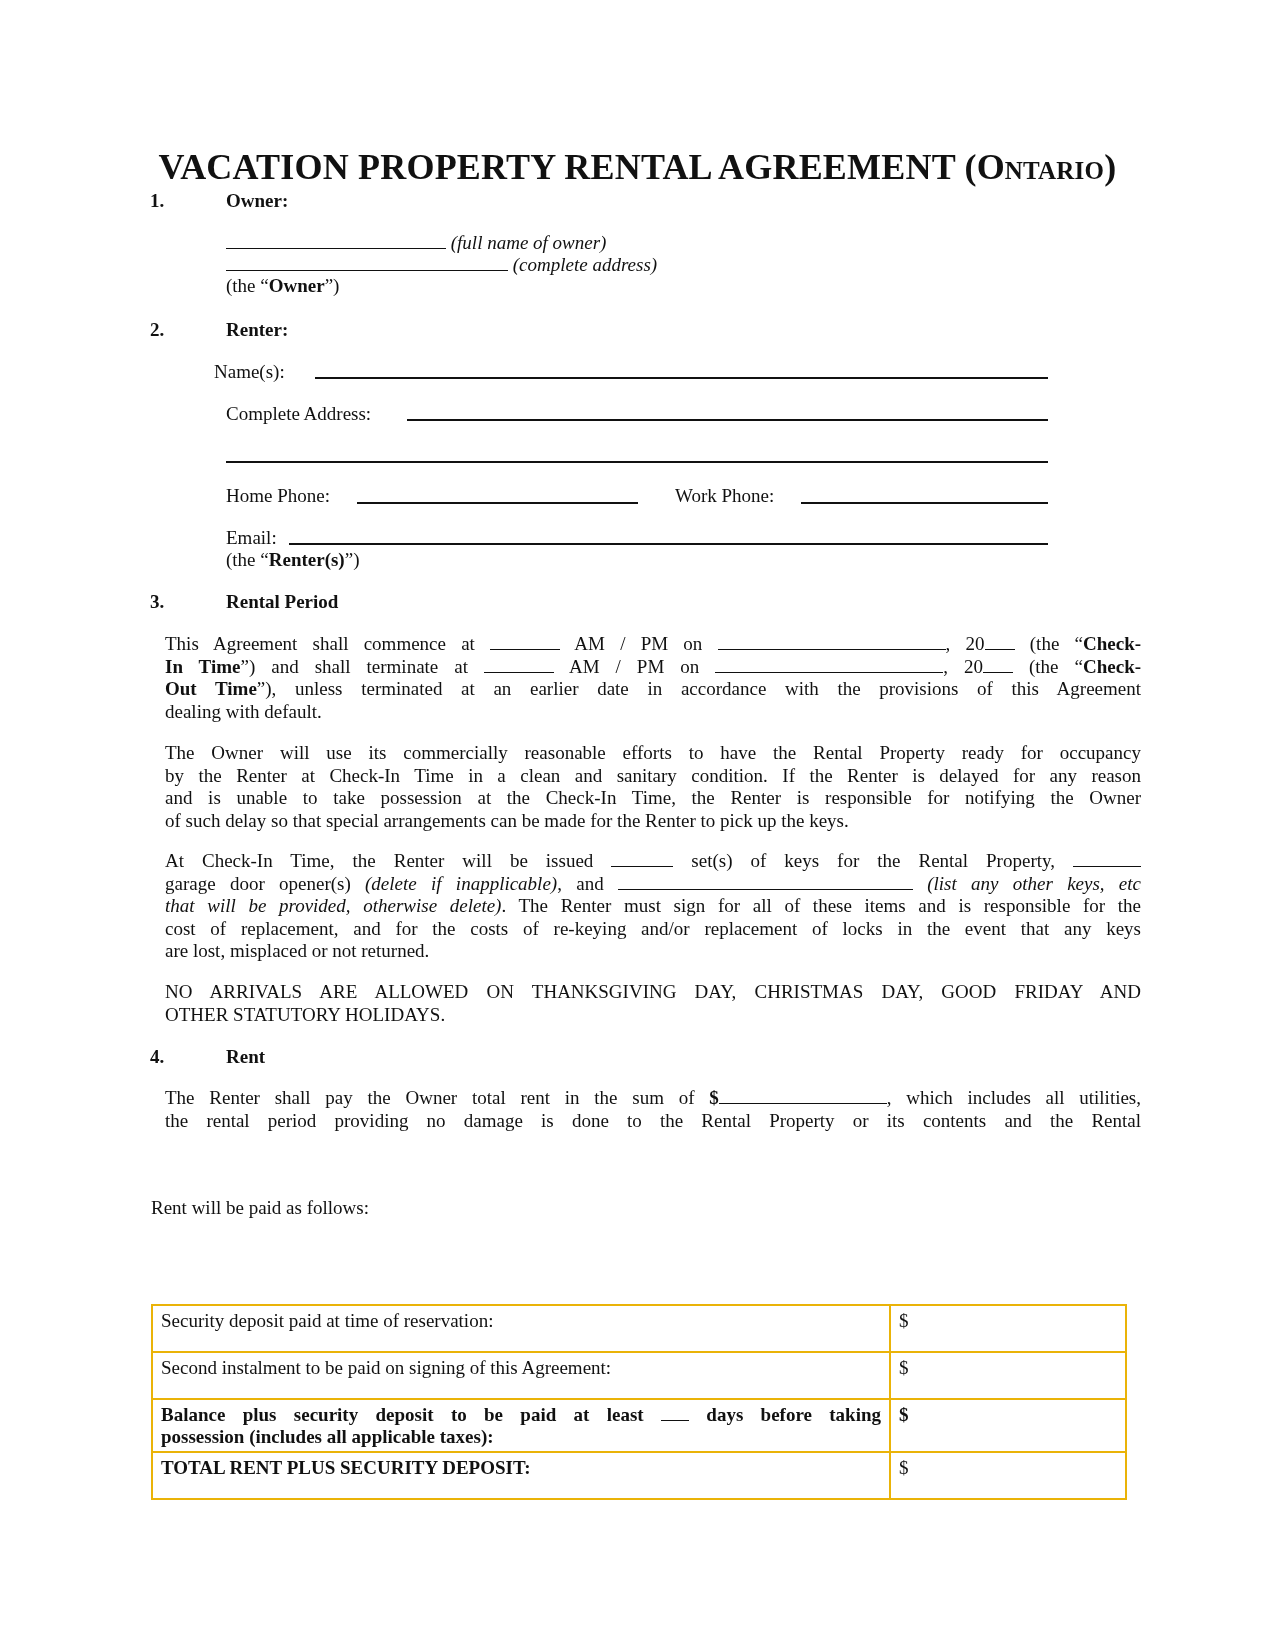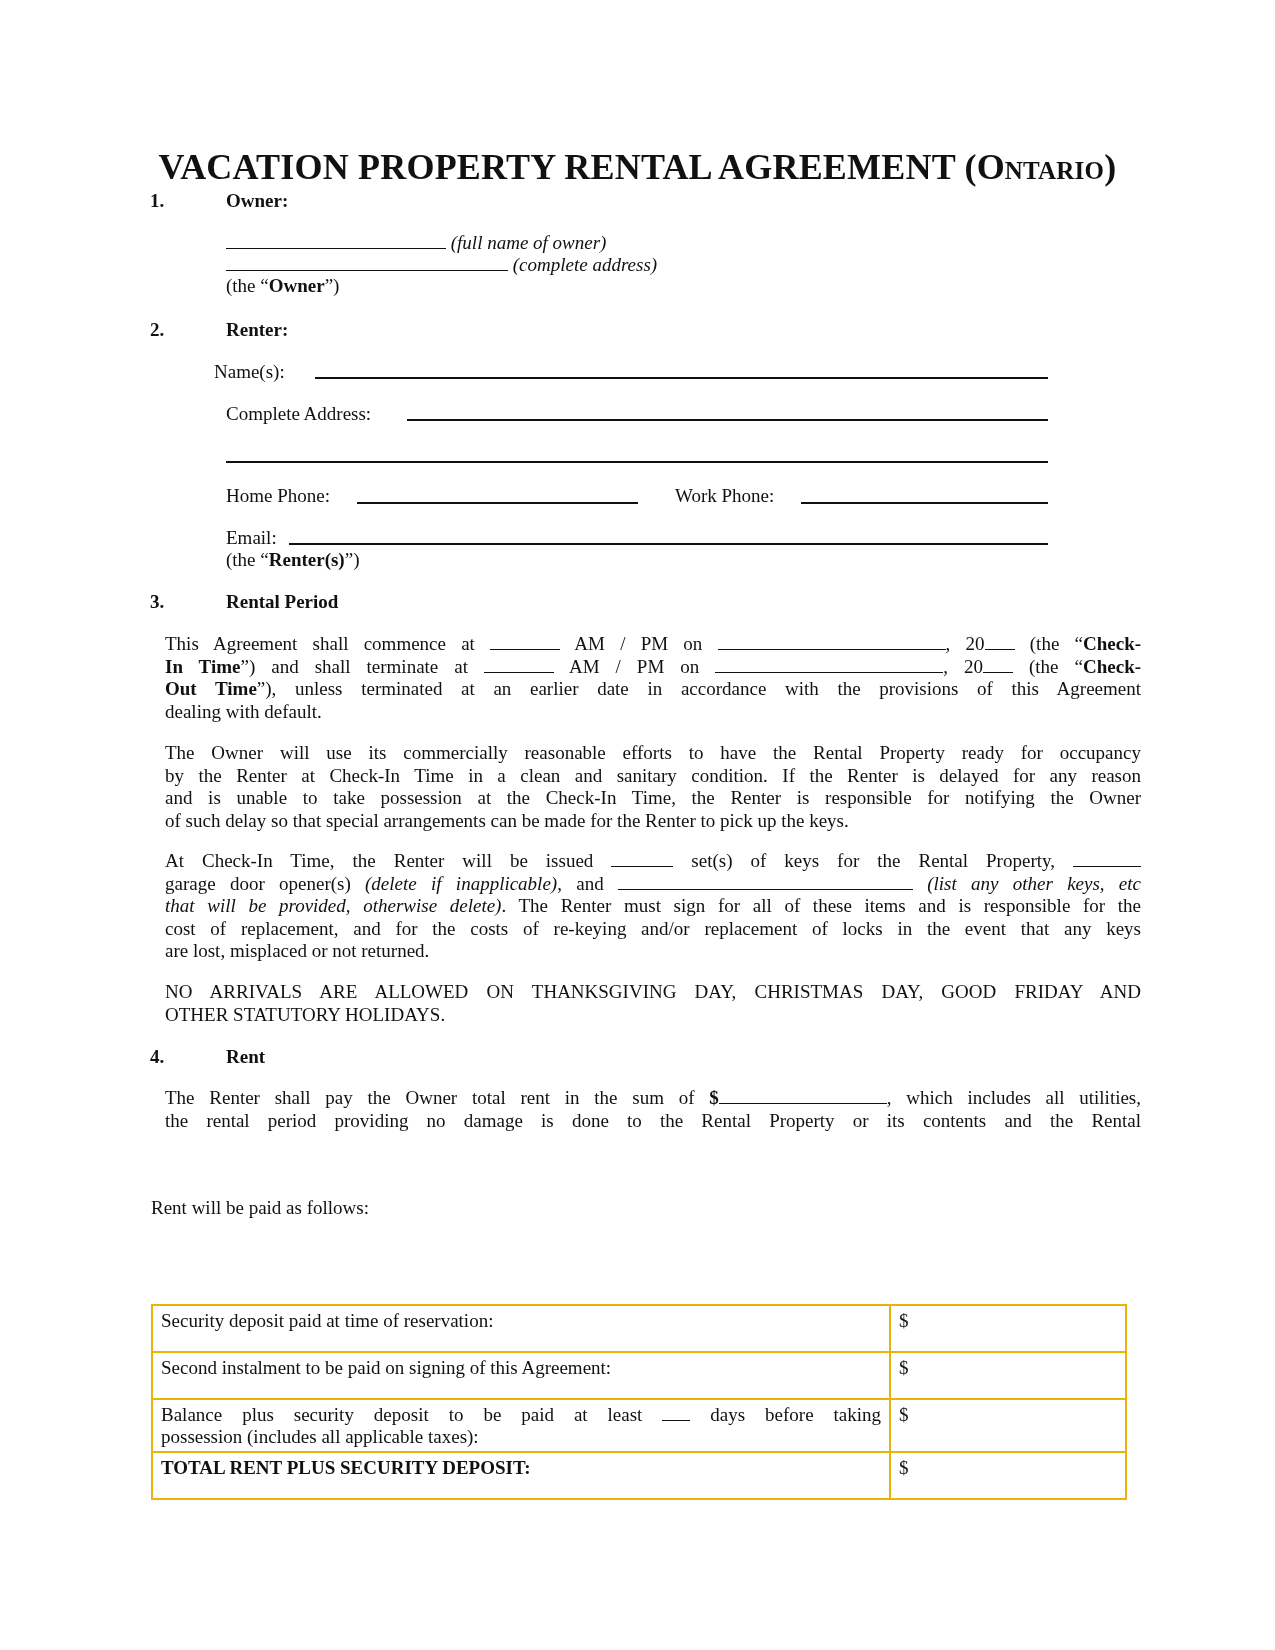--- a/index.html
+++ b/index.html
@@ -17,21 +17,21 @@
   i { font-style: italic; }
   b { font-weight: bold; }
   .para { position: absolute; left: 165px; width: 976px; line-height: 22.6px; text-align: justify; }
   .para .line { display: block; text-align: justify; text-align-last: justify; white-space: nowrap; }
   .para .line.last { text-align-last: left; }
   .u { display: inline-block; border-bottom: 1.2px solid #111; height: 16px; }
   table.pay { position: absolute; left: 151px; top: 1304px; width: 976px; border-collapse: collapse; }
   table.pay td { border: 2px solid #eab308; vertical-align: top; padding: 4px 8px 0 8px; line-height: 22px; }
   table.pay td.label { width: 720px; }
   table.pay tr.r1 td, table.pay tr.r2 td { height: 41px; }
-  table.pay tr.r3 td { height: 47px; }
+  table.pay tr.r3 td { height: 47px; font-weight: bold; }
   table.pay tr.r4 td { height: 41px; }
 </style>
 </head>
 <body>
 
 <div class="page">
 
   <div class="title">
     <span>VACATION PROPERTY RENTAL AGREEMENT</span>
     <span>(</span><span class="sc">Ontario</span><span>)</span>

